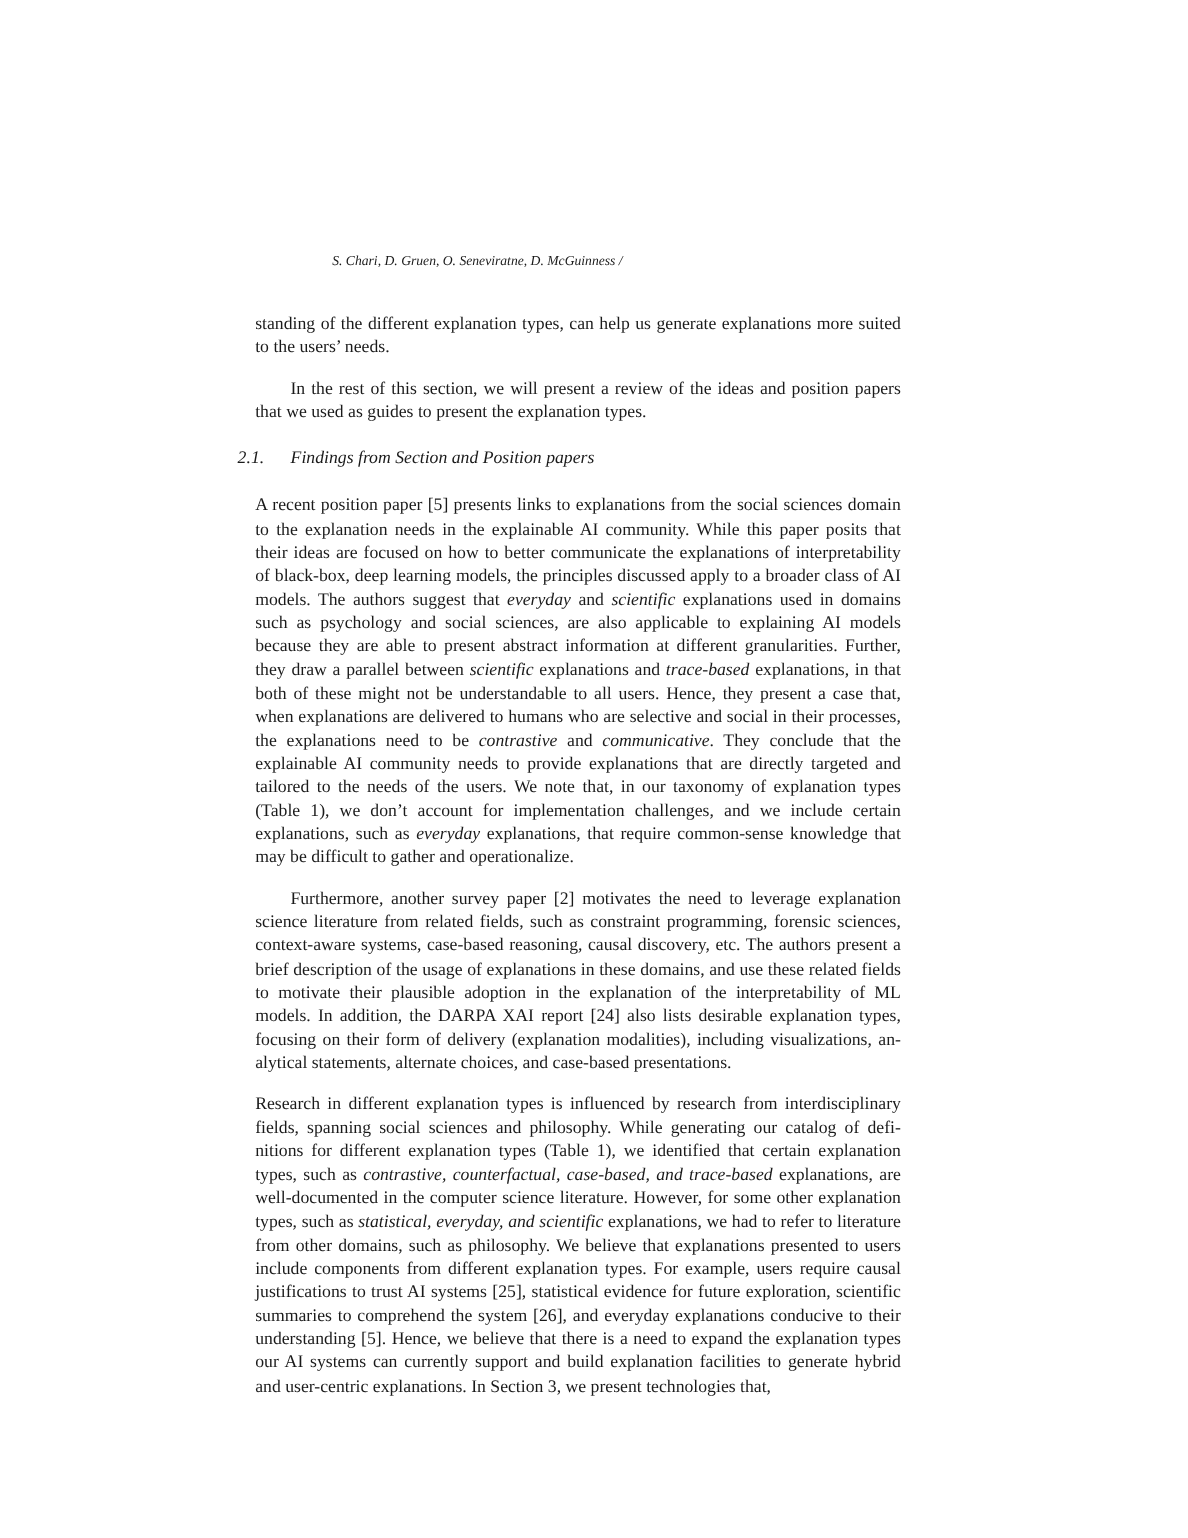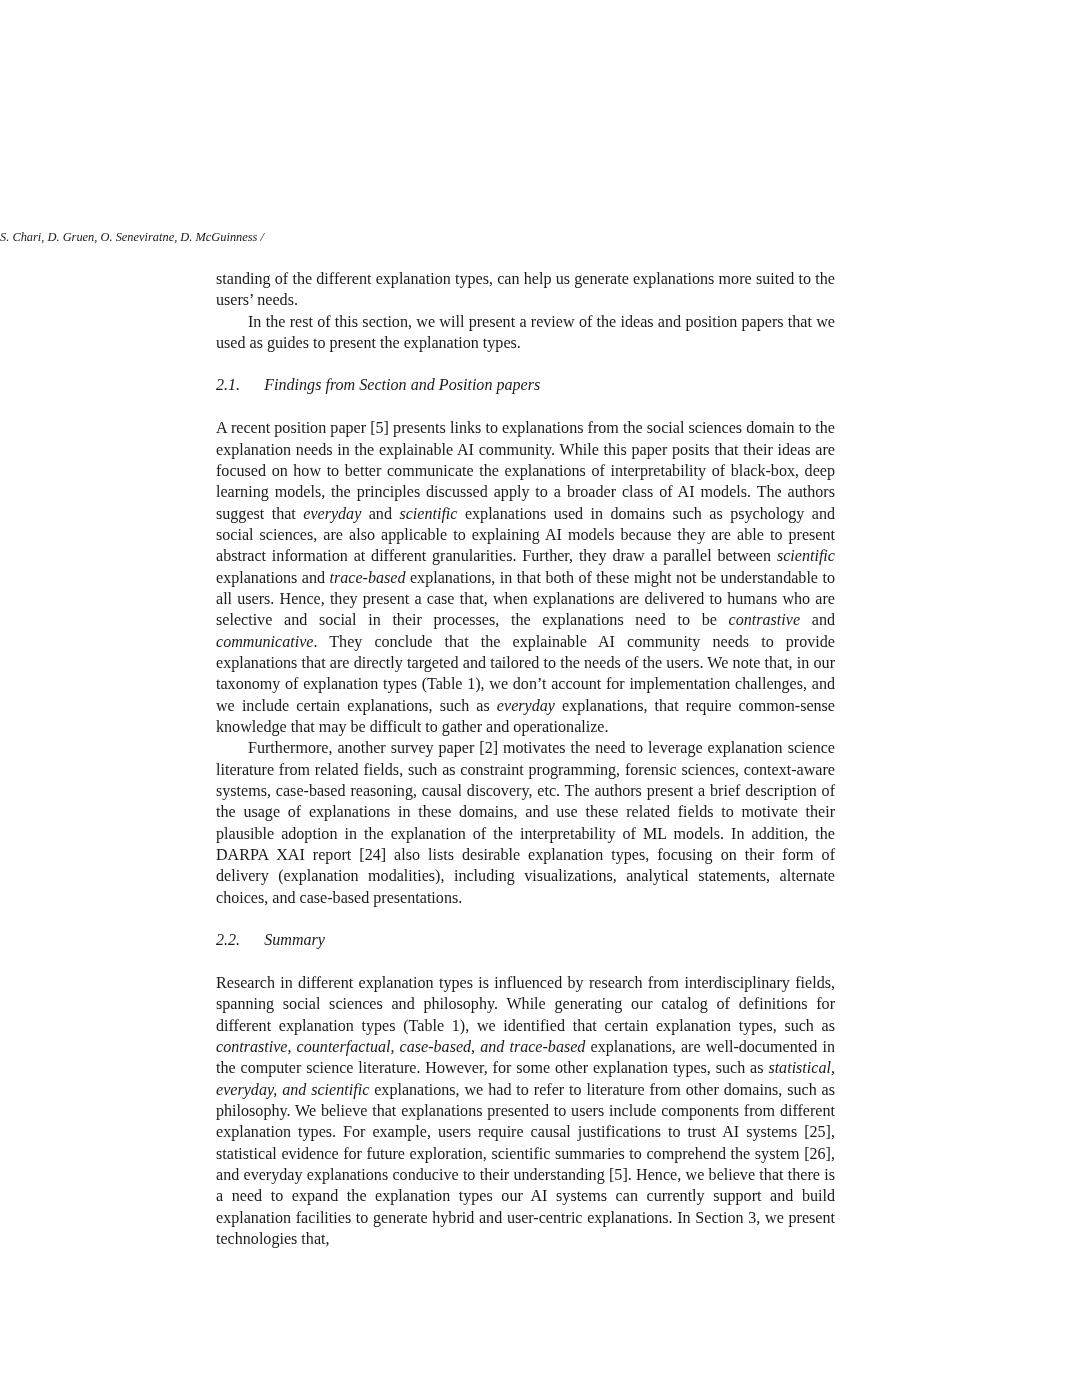--- a/index.html
+++ b/index.html
@@ -1,37 +1,36 @@
 <!DOCTYPE html>
 <html><head>
   <meta charset="utf-8">
   <style>
     html, body { margin: 0; padding: 0; background: #ffffff; }
     body { width: 1080px; height: 1398px; position: relative; overflow: hidden;
       font-family: "Liberation Serif", "DejaVu Serif", serif; color: #1a1a1a; }
-    .running-head { position: absolute; top: 229px; left: 0; width: 868px; 
+    .running-head { position: absolute; top: 229px; left: 0; width: 868px; text-align: center;
       font-style: italic; font-size: 12.4px; line-height: 16px; }
     .column { position: absolute; left: 216px; top: 268px; width: 619px;
       font-size: 16.1px; line-height: 21.35px; text-align: justify; hyphens: manual; }
-    .column p { margin: 0; }
+    .column p { margin: 16px; }
     .column p.indent { text-indent: 32px; }
     .section-head { font-style: italic; margin: 21px 0 21.5px 0 !important; text-align: left; }
     .section-head .num { margin-right: 20px; }
     em { font-style: italic; }
   </style>
 </head>
 <body>
 
 <div class="running-head">S. Chari, D. Gruen, O. Seneviratne, D. McGuinness /</div>
 
 <div class="column">
   <p>standing of the different explanation types, can help us generate explanations more suited to the users’ needs.</p>
   <p class="indent">In the rest of this section, we will present a review of the ideas and position papers that we used as guides to present the explanation types.</p>
 
   <p class="section-head"><span class="num">2.1.</span> <span>Findings from Section and Position papers</span></p>
 
   <p><span>A recent position paper [5] presents links to explanations from the social sciences domain to the explanation needs in the explainable AI community. While this paper posits that their ideas are focused on how to better communicate the explanations of interpretabil­ity of black-box, deep learning models, the principles discussed apply to a broader class of AI models. The authors suggest that </span><em>everyday</em><span> and </span><em>scientific</em><span> explanations used in do­mains such as psychology and social sciences, are also applicable to explaining AI mod­els because they are able to present abstract information at different granularities. Fur­ther, they draw a parallel between </span><em>scientific</em><span> explanations and </span><em>trace-based</em><span> explanations, in that both of these might not be understandable to all users. Hence, they present a case that, when explanations are delivered to humans who are selective and social in their processes, the explanations need to be </span><em>contrastive</em><span> and </span><em>communicative</em><span>. They conclude that the explainable AI community needs to provide explanations that are directly tar­geted and tailored to the needs of the users. We note that, in our taxonomy of explanation types (Table 1), we don’t account for implementation challenges, and we include certain explanations, such as </span><em>everyday</em><span> explanations, that require common-sense knowledge that may be difficult to gather and operationalize.</span></p>
   <p class="indent">Furthermore, another survey paper [2] motivates the need to leverage explanation science literature from related fields, such as constraint programming, forensic sciences, context-aware systems, case-based reasoning, causal discovery, etc. The authors present a brief description of the usage of explanations in these domains, and use these related fields to motivate their plausible adoption in the explanation of the interpretability of ML models. In addition, the DARPA XAI report [24] also lists desirable explanation types, focusing on their form of delivery (explanation modalities), including visualizations, an­alytical statements, alternate choices, and case-based presentations.</p>
 
-  <p class="section-head"><span class="num">2.2.</span> <span>Summary</span></p>
 
   <p><span>Research in different explanation types is influenced by research from interdisciplinary fields, spanning social sciences and philosophy. While generating our catalog of defi­nitions for different explanation types (Table 1), we identified that certain explanation types, such as </span><em>contrastive, counterfactual, case-based, and trace-based</em><span> explanations, are well-documented in the computer science literature. However, for some other explana­tion types, such as </span><em>statistical, everyday, and scientific</em><span> explanations, we had to refer to lit­erature from other domains, such as philosophy. We believe that explanations presented to users include components from different explanation types. For example, users require causal justifications to trust AI systems [25], statistical evidence for future exploration, scientific summaries to comprehend the system [26], and everyday explanations con­ducive to their understanding [5]. Hence, we believe that there is a need to expand the explanation types our AI systems can currently support and build explanation facilities to generate hybrid and user-centric explanations. In Section 3, we present technologies that,</span></p>
 </div>
 
 </body></html>

